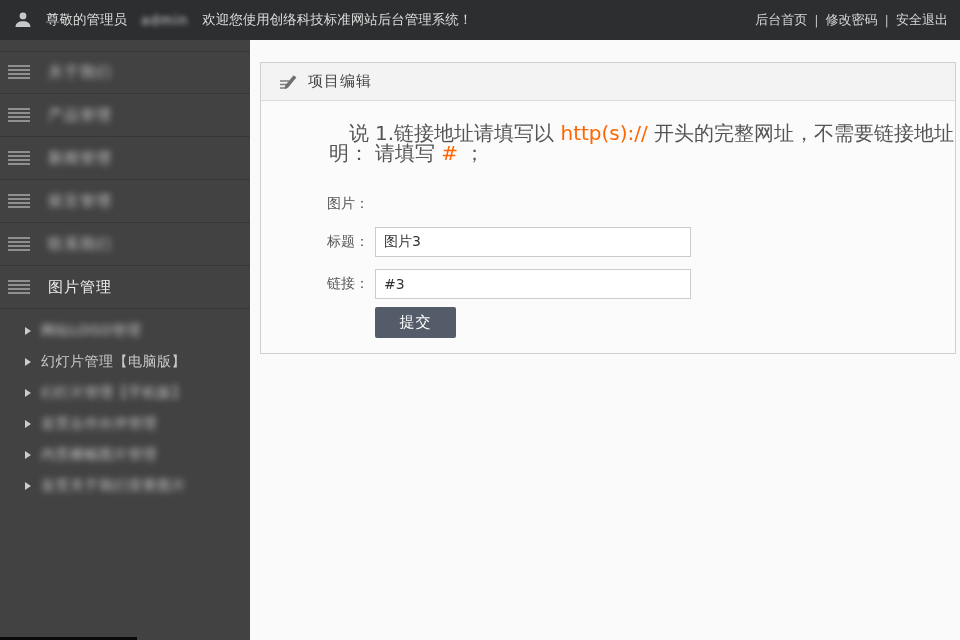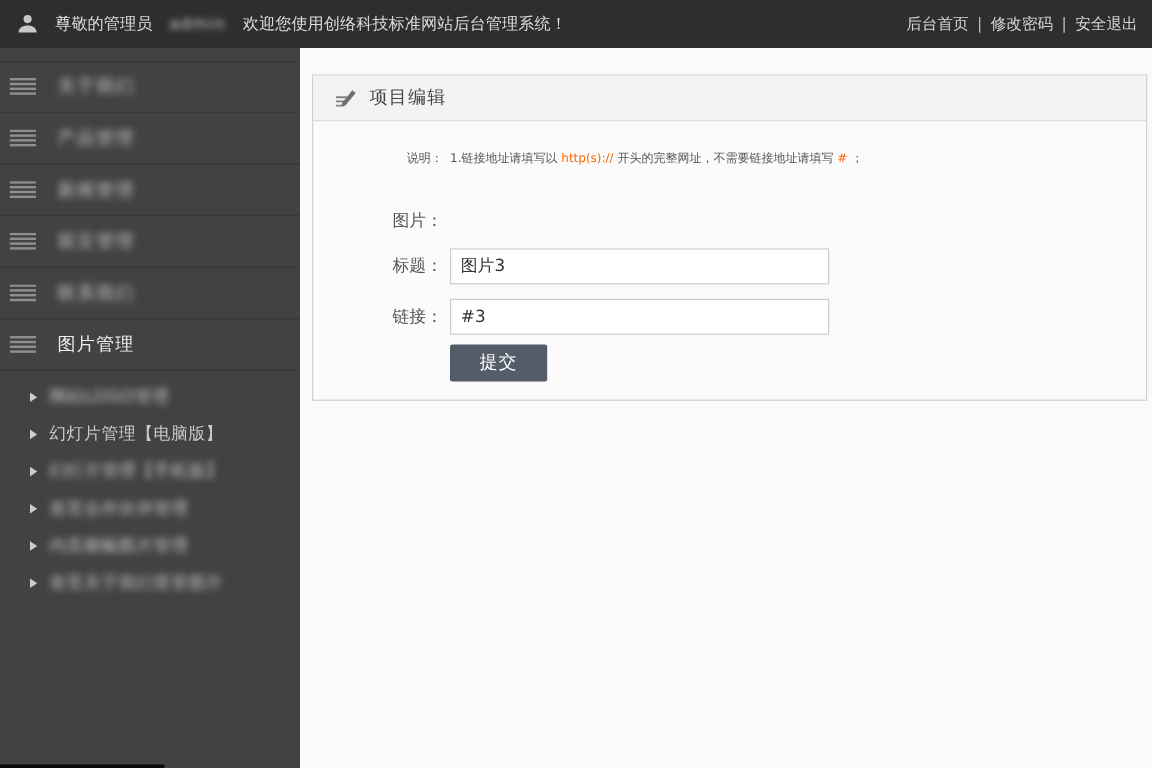--- a/index.html
+++ b/index.html
@@ -32,21 +32,21 @@
   .bottom-strip { position:absolute; left:0; bottom:0; width:137px; height:3px; background:#0a0a0a; }
 
   
   .main { position:absolute; left:250px; top:40px; width:710px; height:594px; background:#fafafa; }
   .panel { position:absolute; left:10px; top:22px; width:696px; background:#fbfbfb; border:1px solid #cfcfcf; }
   .panel-header { height:38px; background:#f3f3f3; border-bottom:1px solid #dcdcdc;
                   display:flex; align-items:center; padding-left:18px; }
   .panel-title { font-size:15px; color:#444; margin-left:10px; letter-spacing:1px; }
   .panel-body { padding:22px 0 15px 50px; }
 
-  .note-row { display:flex; font-size:10px; color:#555; line-height:20px; }
+  .note-row { display:flex; font-size:20px; color:#555; line-height:20px; }
   .note-label { width:58px; text-align:right; flex:none; }
   .note-text { margin-left:6px; }
   .orange { color:#ff6600; }
   .note-line2 { margin-top:16px; }
 
   .row { display:flex; align-items:center; }
   .row-pic   { margin-top:16px; }
   .row-title { margin-top:14px; }
   .row-link  { margin-top:12px; }
   .f-label { width:58px; text-align:right; flex:none; font-size:14px; color:#555; }

